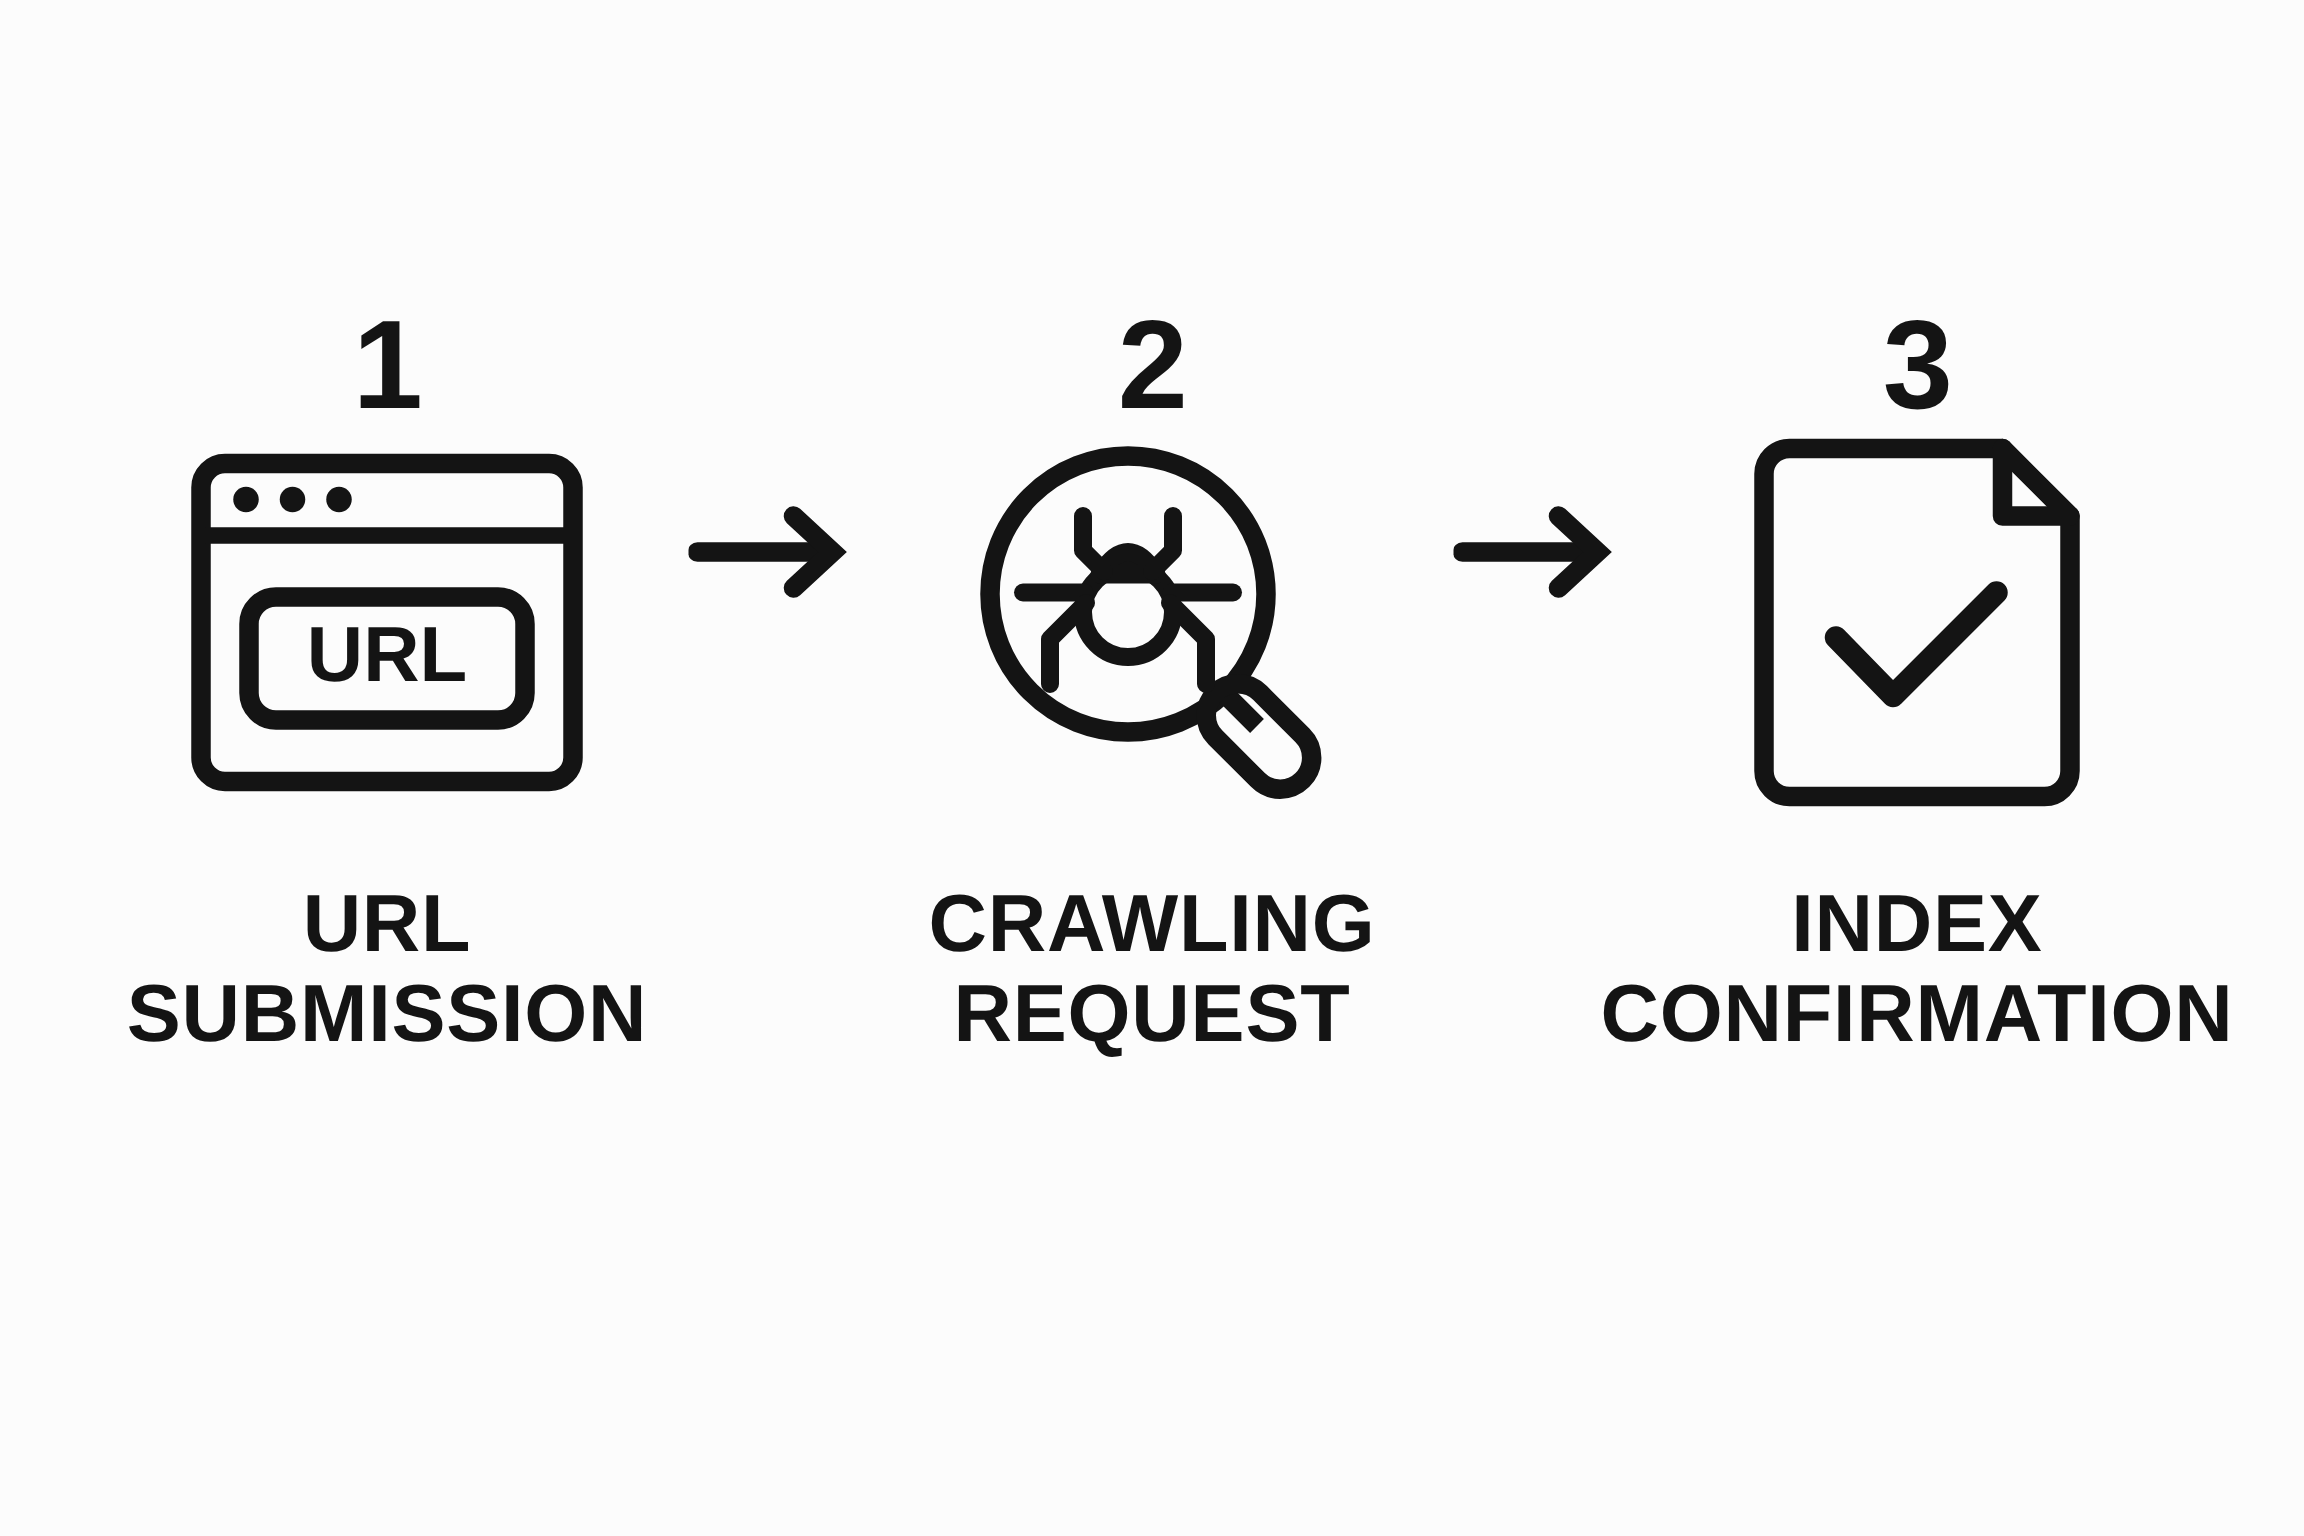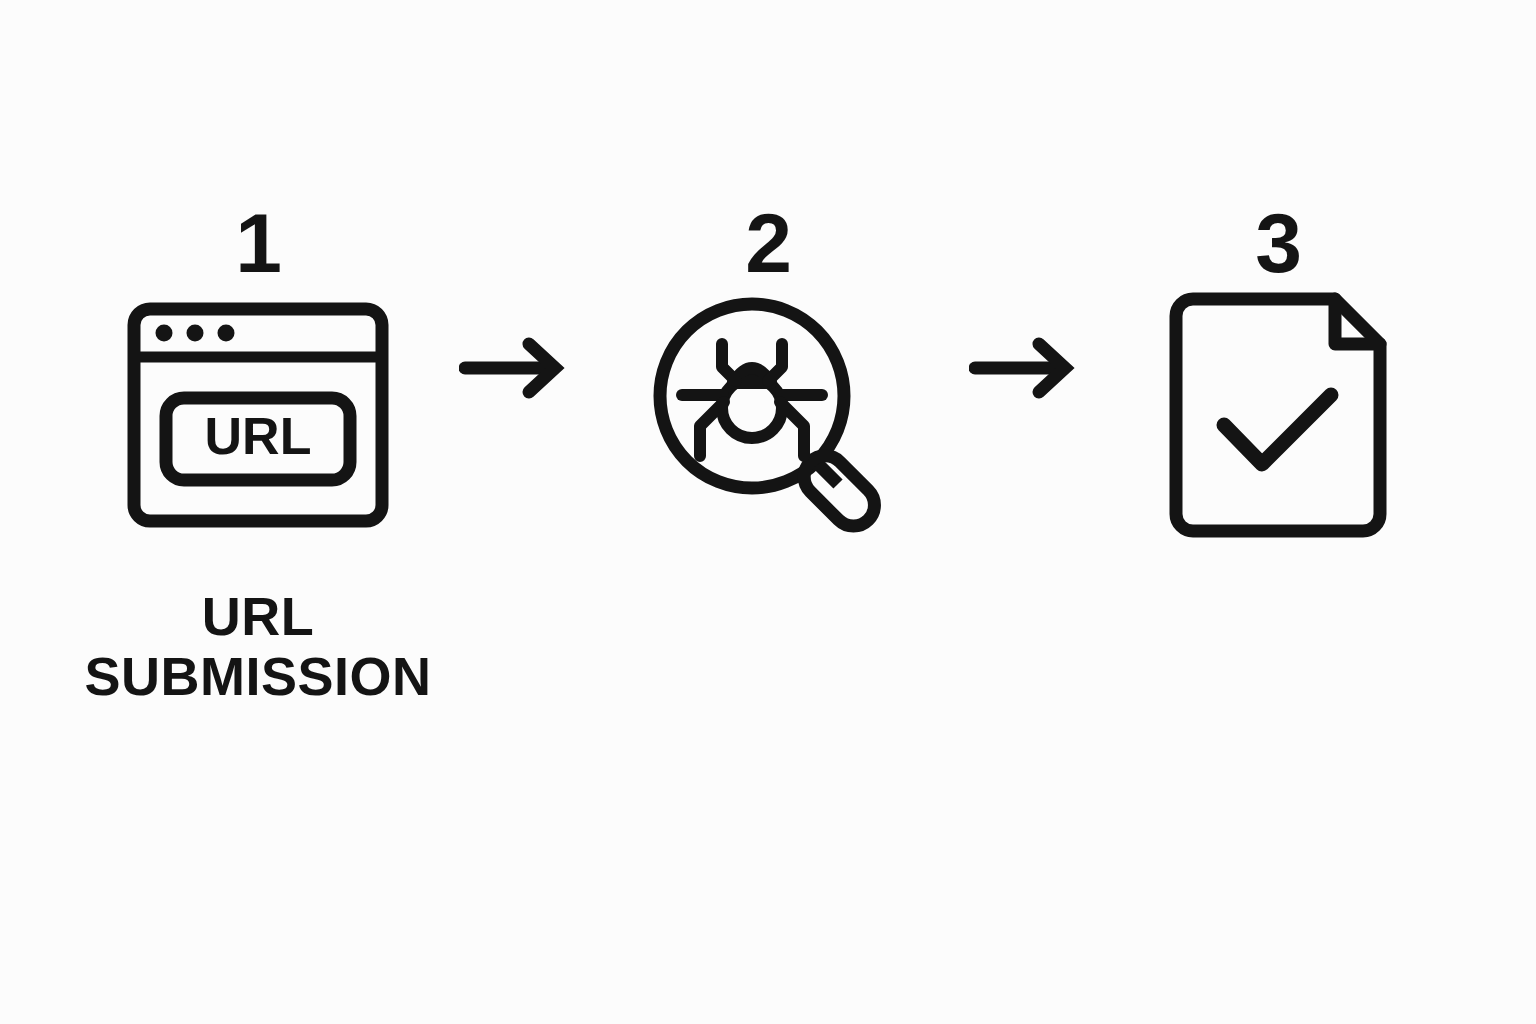--- a/index.html
+++ b/index.html
@@ -133,20 +133,22 @@
           <path d="M 130 49 L 130 72 L 116 86" fill="none" stroke="#141414" stroke-width="12" stroke-linecap="round" stroke-linejoin="round"></path>
 
           <line x1="30" y1="100" x2="71" y2="100" stroke="#141414" stroke-width="12" stroke-linecap="round"></line>
           <line x1="170" y1="100" x2="129" y2="100" stroke="#141414" stroke-width="12" stroke-linecap="round"></line>
 
           <path d="M 72 107 L 48 131 L 48 161" fill="none" stroke="#141414" stroke-width="12" stroke-linecap="round" stroke-linejoin="round"></path>
           <path d="M 128 107 L 152 131 L 152 161" fill="none" stroke="#141414" stroke-width="12" stroke-linecap="round" stroke-linejoin="round"></path>
         </svg>
       </div>
 
+      <div class="step-label">CRAWLING
+REQUEST</div>
     </div>
 
     <div class="connector">
       <svg width="108" height="64" viewBox="0 0 108 64">
         <line x1="6" y1="32" x2="88" y2="32" stroke="#141414" stroke-width="13" stroke-linecap="round"></line>
         <polyline points="70,8 96,32 70,56" fill="none" stroke="#141414" stroke-width="13" stroke-linecap="round" stroke-linejoin="miter"></polyline>
       </svg>
     </div>
 
     <div class="step">
@@ -161,16 +163,18 @@
                    A 17 17 0 0 1 7 222
                    L 7 24
                    A 17 17 0 0 1 24 7 Z" fill="none" stroke="#141414" stroke-width="13" stroke-linejoin="round"></path>
 
           <path d="M 166 7 L 166 52 L 211 52" fill="none" stroke="#141414" stroke-width="13" stroke-linejoin="round" stroke-linecap="round"></path>
 
           <polyline points="55,133 93,172 162,103" fill="none" stroke="#141414" stroke-width="15" stroke-linecap="round" stroke-linejoin="round"></polyline>
         </svg>
       </div>
 
+      <div class="step-label">INDEX
+CONFIRMATION</div>
     </div>
 
   </div>
 </div>
 
 </body></html>

